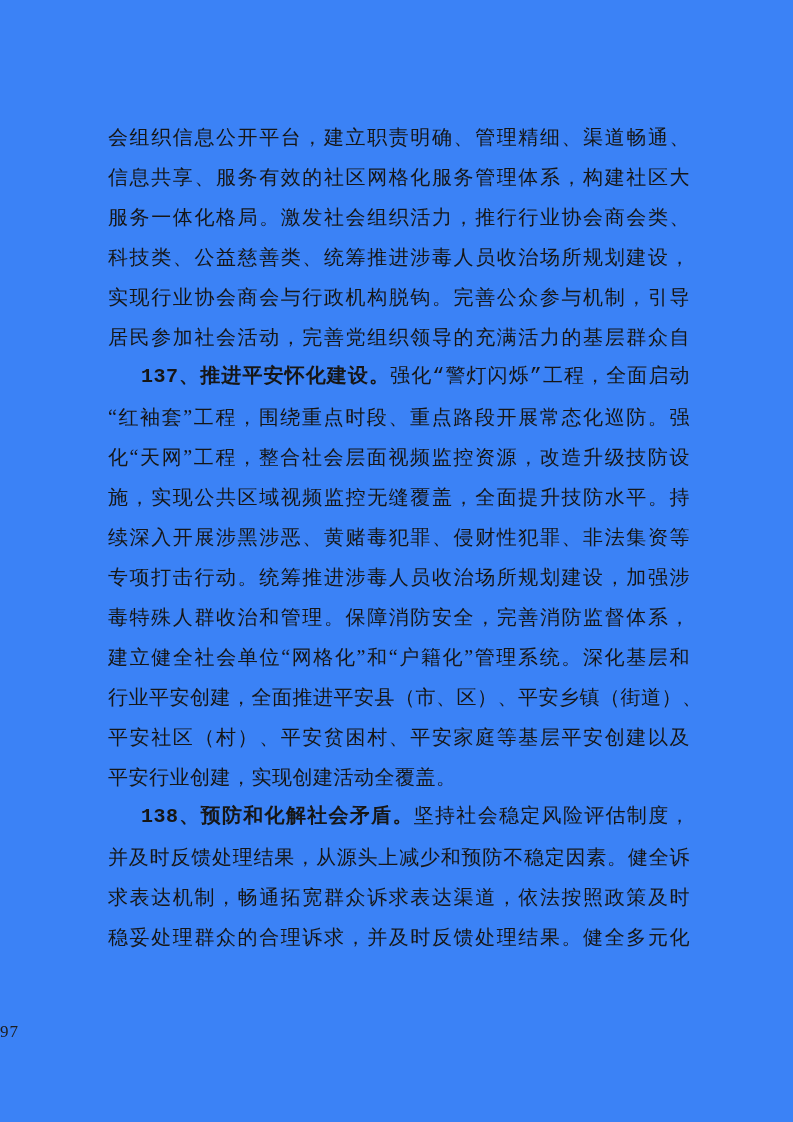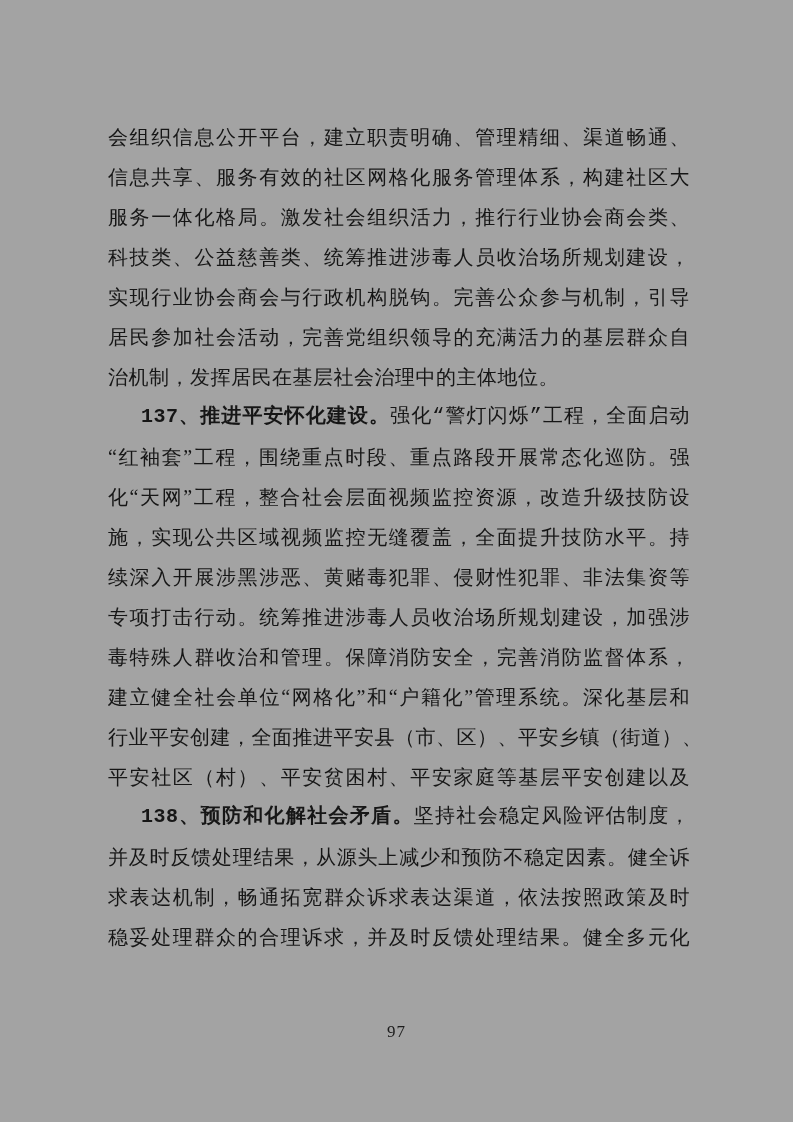--- a/index.html
+++ b/index.html
@@ -4,21 +4,21 @@
 <style>
   html, body {
     margin: 0;
     padding: 0;
     background: #ffffff;
   }
   .page {
     position: relative;
     width: 793px;
     height: 1122px;
-    background: #a3a3a3;
+    background: #3b82f6;
     overflow: hidden;
     font-family: "Liberation Serif", "DejaVu Serif", serif;
     color: #161616;
   }
   .doc-body {
     position: absolute;
     left: 108px;
     top: 117px;
     width: 582px;
   }
@@ -45,53 +45,53 @@
     font-family: Liberation Mono, monospace;
   }
   .lead-bold {
     font-weight: bold;
   }
   .footer {
     position: absolute;
     left: 0;
     top: 1022px;
     width: 793px;
-    text-align: center;
+    text-align: left;
   }
   .page-number {
     font-size: 17px;
     color: #1c1c1c;
     letter-spacing: 1px;
   }
 </style>
 </head>
 <body>
 
 <div class="page">
   <div class="doc-body">
       <div class="paragraph">
         <div class="line">会组织信息公开平台，建立职责明确、管理精细、渠道畅通、</div>
         <div class="line">信息共享、服务有效的社区网格化服务管理体系，构建社区大</div>
         <div class="line">服务一体化格局。激发社会组织活力，推行行业协会商会类、</div>
         <div class="line">科技类、公益慈善类、统筹推进涉毒人员收治场所规划建设，</div>
         <div class="line">实现行业协会商会与行政机构脱钩。完善公众参与机制，引导</div>
         <div class="line">居民参加社会活动，完善党组织领导的充满活力的基层群众自</div>
-        <div class="line line-end">治机制，发挥居民在基层社会治理中的主体地位。</div>
       </div>
       <div class="paragraph">
         <div class="line line-indent"><span class="lead-bold">137、推进平安怀化建设。</span>强化“警灯闪烁”工程，全面启动</div>
         <div class="line">“红袖套”工程，围绕重点时段、重点路段开展常态化巡防。强</div>
         <div class="line">化“天网”工程，整合社会层面视频监控资源，改造升级技防设</div>
         <div class="line">施，实现公共区域视频监控无缝覆盖，全面提升技防水平。持</div>
         <div class="line">续深入开展涉黑涉恶、黄赌毒犯罪、侵财性犯罪、非法集资等</div>
         <div class="line">专项打击行动。统筹推进涉毒人员收治场所规划建设，加强涉</div>
         <div class="line">毒特殊人群收治和管理。保障消防安全，完善消防监督体系，</div>
         <div class="line">建立健全社会单位“网格化”和“户籍化”管理系统。深化基层和</div>
         <div class="line">行业平安创建，全面推进平安县（市、区）、平安乡镇（街道）、</div>
         <div class="line">平安社区（村）、平安贫困村、平安家庭等基层平安创建以及</div>
+        <div class="line line-end">平安行业创建，实现创建活动全覆盖。</div>
       </div>
       <div class="paragraph">
         <div class="line line-indent"><span class="lead-bold">138、预防和化解社会矛盾。</span>坚持社会稳定风险评估制度，</div>
         <div class="line">并及时反馈处理结果，从源头上减少和预防不稳定因素。健全诉</div>
         <div class="line">求表达机制，畅通拓宽群众诉求表达渠道，依法按照政策及时</div>
         <div class="line">稳妥处理群众的合理诉求，并及时反馈处理结果。健全多元化</div>
       </div>
     </div>
   <div class="footer">
     <span class="page-number">97</span>

